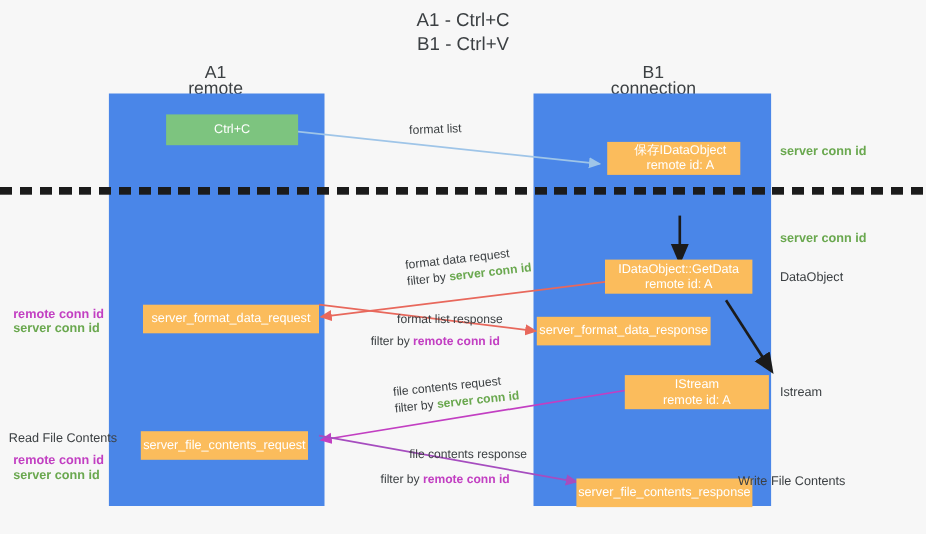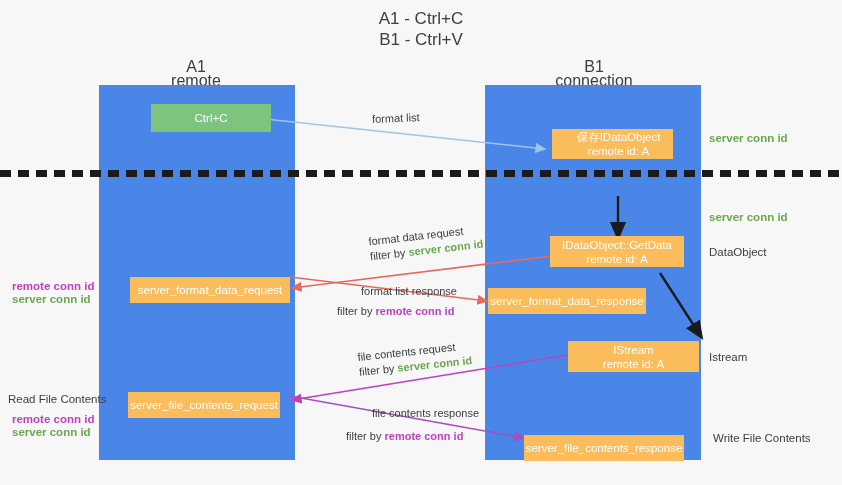--- a/index.html
+++ b/index.html
@@ -196,21 +196,21 @@
     <div style="padding-left:26px;">file contents response</div>
     <div style="padding-top:8px;">
       <span>filter by </span><span class="hl-magenta">remote conn id</span>
     </div>
   </div>
 
   <div class="label green" style="left:709px; top:131px;">server conn id</div>
   <div class="label green" style="left:709px; top:210px;">server conn id</div>
   <div class="label" style="left:709px; top:245px;">DataObject</div>
   <div class="label" style="left:709px; top:350px;">Istream</div>
-  <div class="label" style="left:713px; top:431px;">Write File Contents</div>
+  <div class="label" style="left:671px; top:431px;">Write File Contents</div>
 
   <div class="label magenta" style="left:12px; top:279px;">remote conn id</div>
   <div class="label green" style="left:12px; top:292px;">server conn id</div>
   <div class="label" style="left:8px; top:392px;">Read File Contents</div>
   <div class="label magenta" style="left:12px; top:412px;">remote conn id</div>
   <div class="label green" style="left:12px; top:425px;">server conn id</div>
 
 </div>
 
 </body></html>

